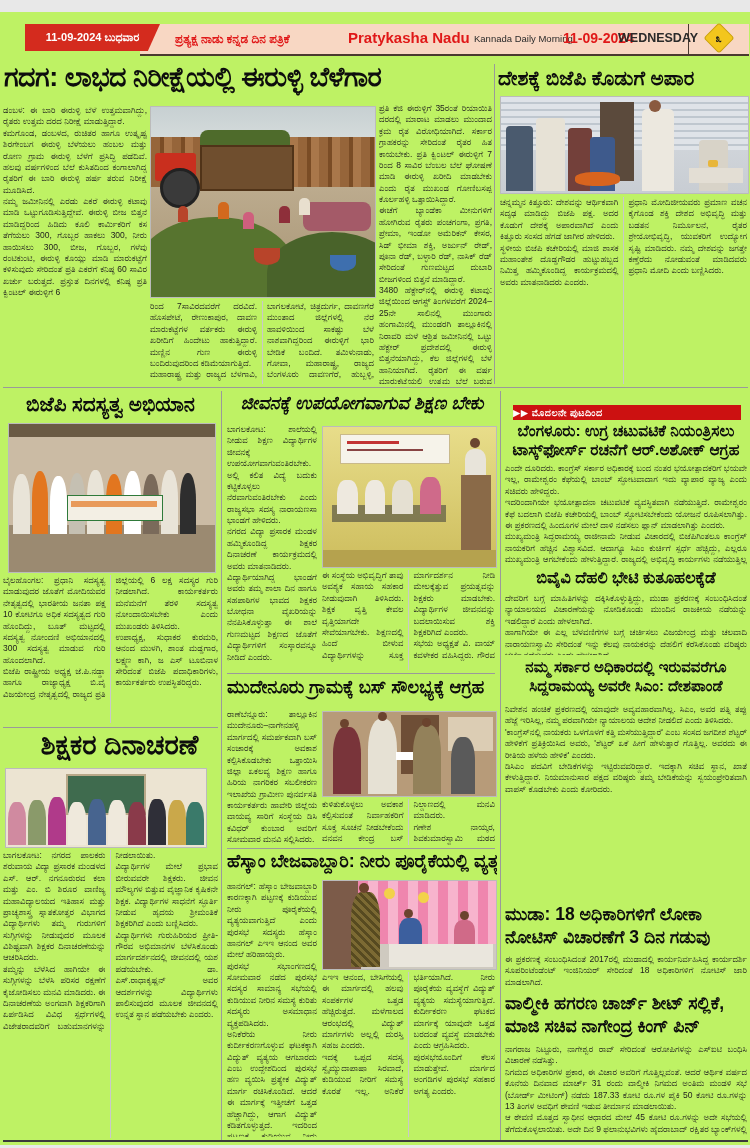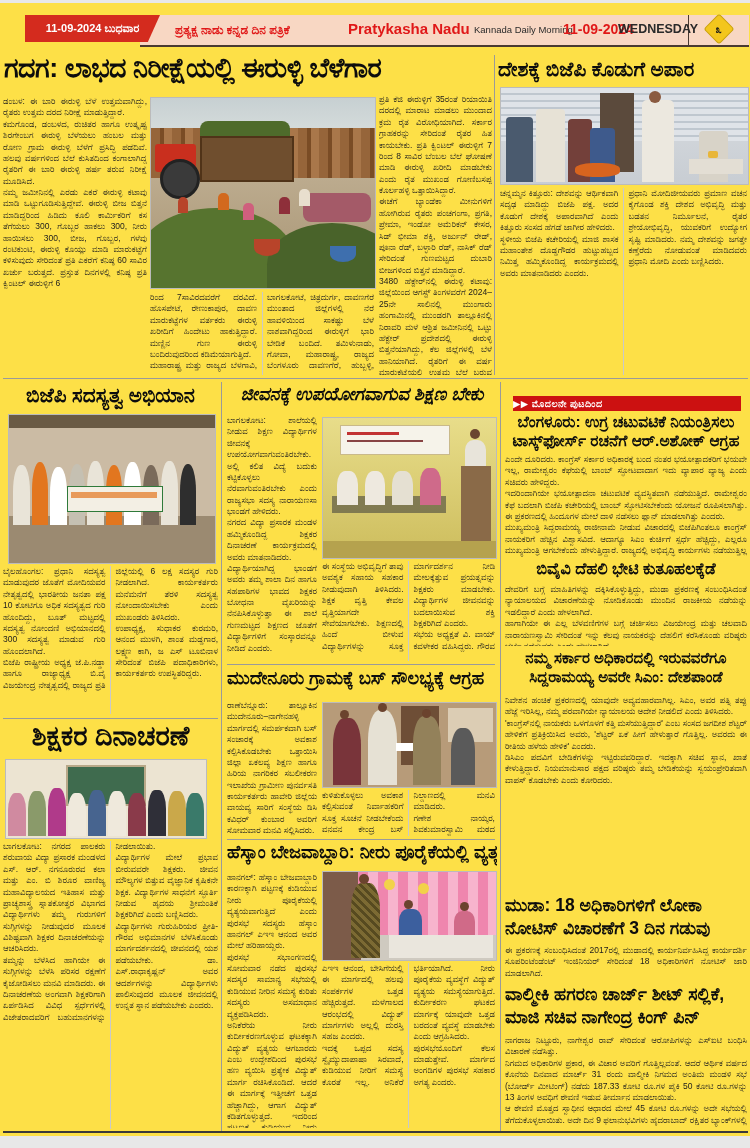--- a/index.html
+++ b/index.html
@@ -1,16 +1,16 @@
 <!DOCTYPE html>
 <html><head>
 <meta charset="utf-8">
 <style>
   html,body{margin:0;padding:0;background:#e8e8e8;}
-  #page{position:relative;width:750px;height:1133px;background:#fde047;margin:3px auto;
+  #page{position:relative;width:750px;height:1133px;background:#bef264;margin:12px auto;
         font-family:"Liberation Sans","DejaVu Sans",sans-serif;overflow:hidden;}
   .abs{position:absolute;}
   .bt{font-size:8.5px;line-height:1.34;text-align:justify;color:#1d1d1d;
       white-space:pre-line;overflow:hidden;}
   .hl{font-weight:bold;color:#0d0d0d;overflow:hidden;}
   .vline{position:absolute;width:1px;background:#9a9a9a;}
   .hline{position:absolute;height:1px;background:#9a9a9a;}
   .colrule{column-gap:10px;column-rule:1px solid #c9c9c9;}
   .photo{position:absolute;overflow:hidden;background:#cfcac0;border:1px solid #bbb;}
   .photo div{position:absolute;}
@@ -127,21 +127,21 @@
     <div style="left:28%;top:48%;width:46%;height:16%;background:#f3efe4;border:1px solid #2f7a3a;"></div>
     <div style="left:30%;top:52%;width:42%;height:4%;background:#e2761f;opacity:.7;"></div>
   </div>
 
   <div class="abs bt colrule" style="left:3px;top:563px;width:215px;height:148px;column-count:2;">ಬೈಲಹೊಂಗಲ: ಪ್ರಧಾನಿ ಸದಸ್ಯತ್ವ ಮಾಡುವುದರ ಜೊತೆಗೆ ಮೋದಿಯವರ ನೇತೃತ್ವದಲ್ಲಿ ಭಾರತೀಯ ಜನತಾ ಪಕ್ಷ 10 ಕೋಟಿಗೂ ಅಧಿಕ ಸದಸ್ಯತ್ವದ ಗುರಿ ಹೊಂದಿದ್ದು, ಬೂತ್ ಮಟ್ಟದಲ್ಲಿ ಸದಸ್ಯತ್ವ ನೋಂದಣಿ ಅಭಿಯಾನದಲ್ಲಿ 300 ಸದಸ್ಯತ್ವ ಮಾಡುವ ಗುರಿ ಹೊಂದಲಾಗಿದೆ.
 ಬಿಜೆಪಿ ರಾಷ್ಟ್ರೀಯ ಅಧ್ಯಕ್ಷ ಜೆ.ಪಿ.ನಡ್ಡಾ ಹಾಗೂ ರಾಜ್ಯಾಧ್ಯಕ್ಷ ಬಿ.ವೈ ವಿಜಯೇಂದ್ರ ನೇತೃತ್ವದಲ್ಲಿ ರಾಜ್ಯದ ಪ್ರತಿ ಜಿಲ್ಲೆಯಲ್ಲಿ 6 ಲಕ್ಷ ಸದಸ್ಯರ ಗುರಿ ನೀಡಲಾಗಿದೆ. ಕಾರ್ಯಕರ್ತರು ಮನೆಮನೆಗೆ ತೆರಳಿ ಸದಸ್ಯತ್ವ ನೋಂದಾಯಿಸಬೇಕು ಎಂದು ಮುಖಂಡರು ತಿಳಿಸಿದರು.
 ಉಪಾಧ್ಯಕ್ಷ, ಸುಧಾಕರ ಕುರಮರಿ, ಆನಂದ ಮುಳಗಿ, ಶಾಂತ ಮಡ್ಡಗಾರ, ಲಕ್ಷ್ಮಣ ಕಾಗಿ, ಜ ಎಸ್ ಟೂಬಿನಾಳ ಸೇರಿದಂತೆ ಬಿಜೆಪಿ ಪದಾಧಿಕಾರಿಗಳು, ಕಾರ್ಯಕರ್ತರು ಉಪಸ್ಥಿತರಿದ್ದರು.</div>
 
   <div class="hline" style="left:3px;top:715px;width:215px;"></div>
 
-  <div class="abs hl" style="left:3px;top:718px;width:215px;height:36px;font-size:27px;text-align:center;white-space:nowrap;">ಶಿಕ್ಷಕರ ದಿನಾಚರಣೆ</div>
+  <div class="abs hl" style="left:12px;top:718px;width:215px;height:36px;font-size:27px;text-align:center;white-space:nowrap;">ಶಿಕ್ಷಕರ ದಿನಾಚರಣೆ</div>
 
   <div class="photo" style="left:5px;top:756px;width:200px;height:78px;">
     <div style="left:0;top:0;width:100%;height:100%;background:#ece4d2;"></div>
     <div style="left:30%;top:6%;width:38%;height:48%;background:#3f6b4e;border:2px solid #b8a888;"></div>
     <div style="left:1%;top:42%;width:9%;height:56%;background:#d08aa0;border-radius:40% 40% 0 0;"></div>
     <div style="left:11%;top:40%;width:9%;height:58%;background:#8a9a6a;border-radius:40% 40% 0 0;"></div>
     <div style="left:21%;top:36%;width:9%;height:62%;background:#b03a8a;border-radius:40% 40% 0 0;"></div>
     <div style="left:31%;top:42%;width:9%;height:56%;background:#efe9dc;border-radius:40% 40% 0 0;"></div>
     <div style="left:41%;top:38%;width:9%;height:60%;background:#47648f;border-radius:40% 40% 0 0;"></div>
     <div style="left:51%;top:40%;width:9%;height:58%;background:#efe9dc;border-radius:40% 40% 0 0;"></div>

